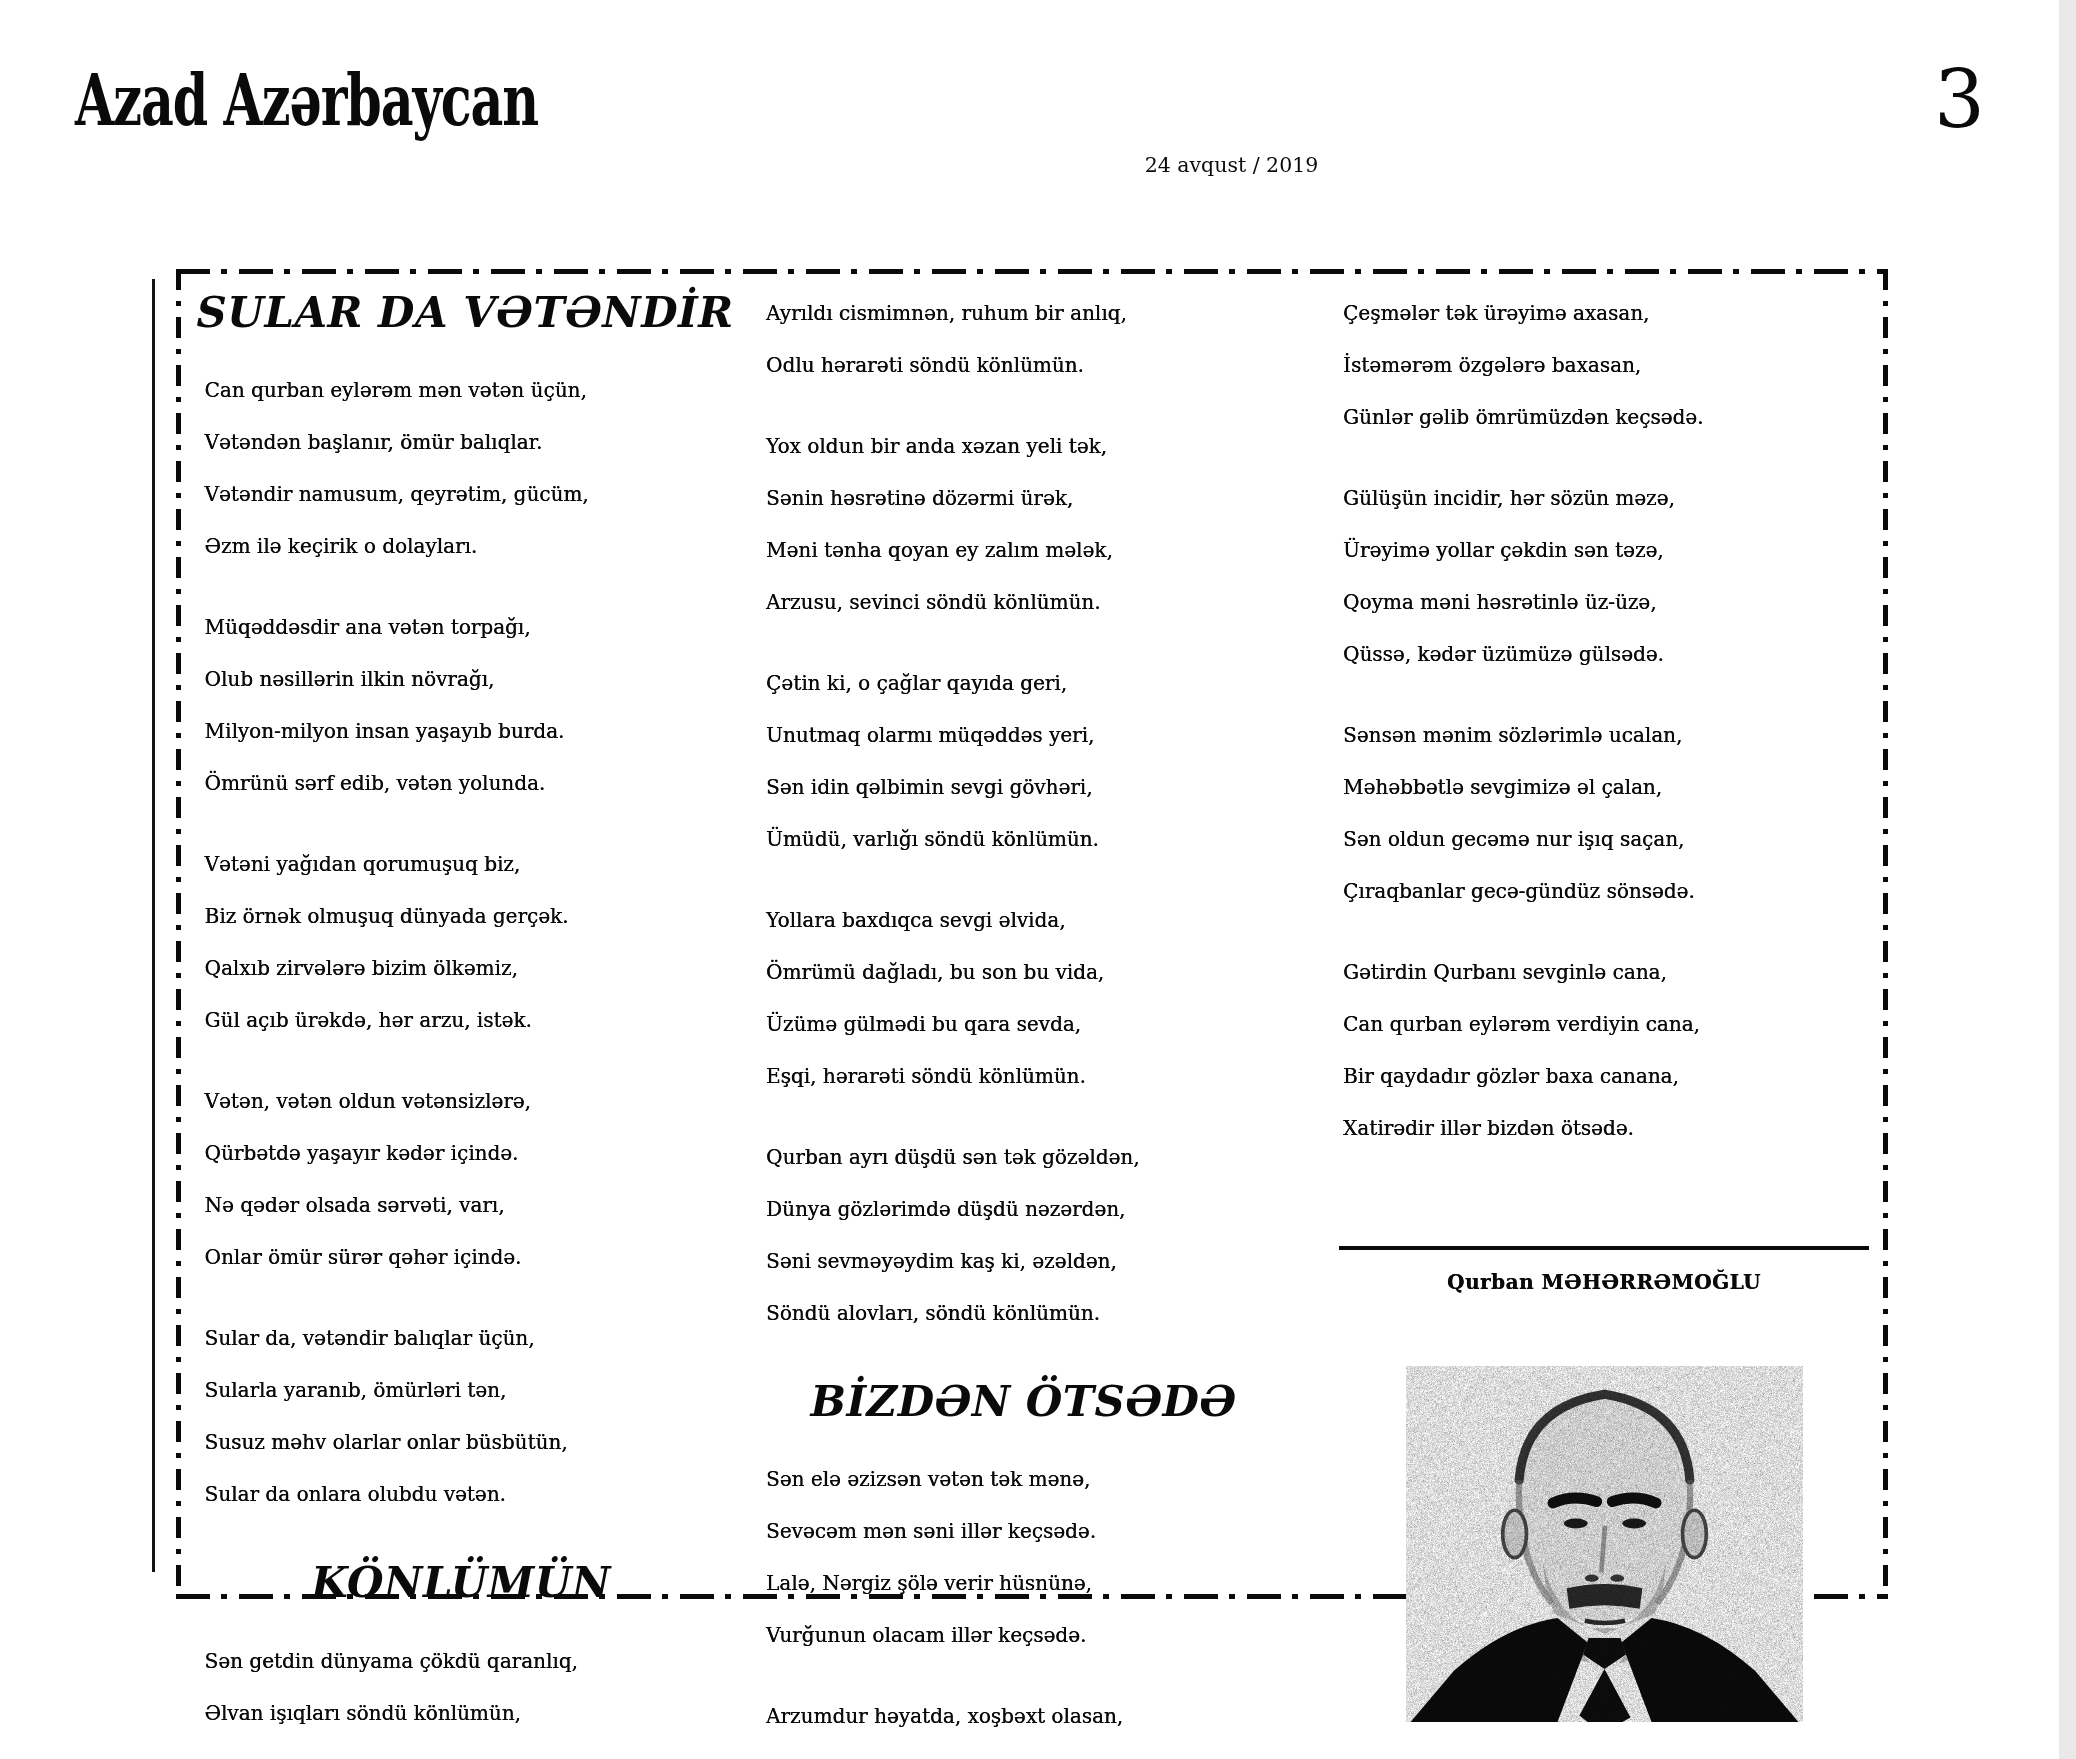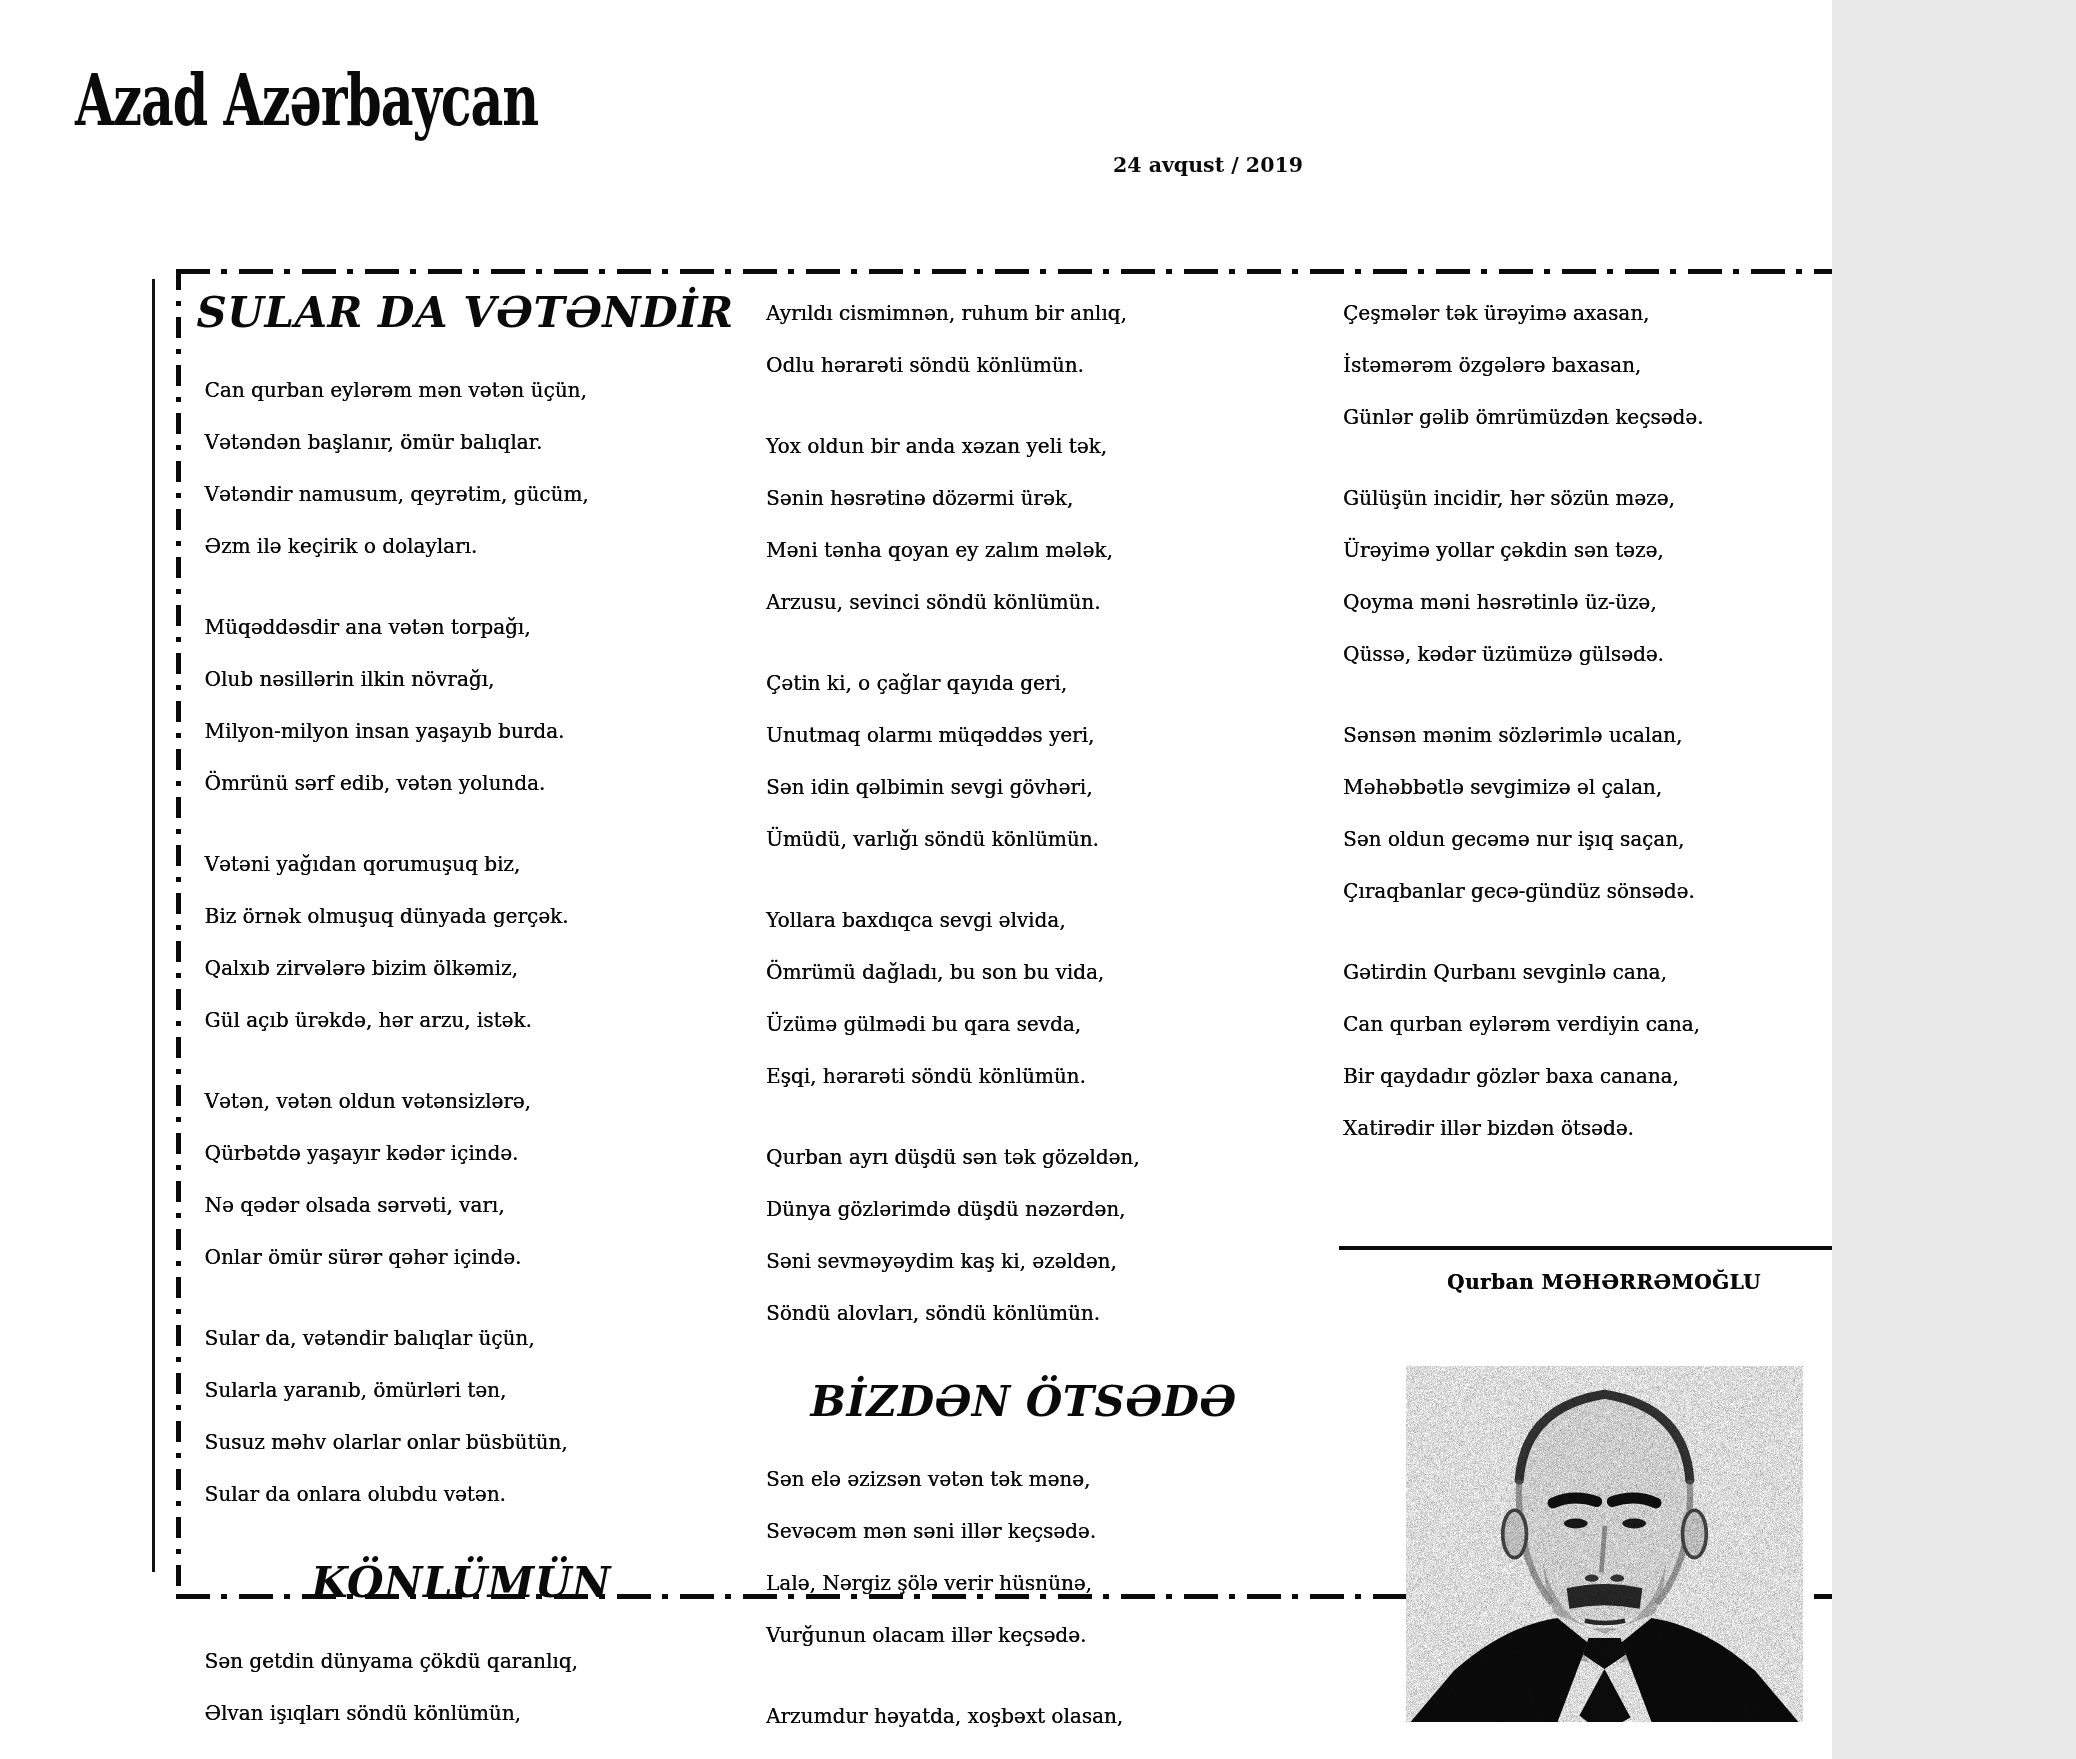--- a/index.html
+++ b/index.html
@@ -1,37 +1,37 @@
 <!DOCTYPE html>
 <html style="font-size:7.3px"><head>
 <meta charset="utf-8">
 <style>
   html,body{margin:0;padding:0;background:#e9e9e9;}
   .page{
     position:relative;
-    width:1832px;height:1759px;
+    width:2059px;height:1759px;
     background:#ffffff;
     overflow:hidden;
     font-family:"DejaVu Serif","Liberation Serif",serif;
     color:#0a0a0a;
   }
   
   .masthead-title{
     position:absolute;left:75px;top:63px;
     font-weight:bold;font-size:65px;line-height:69px;
     letter-spacing:-1.4px;white-space:nowrap;
     transform:scale(0.78,1.08);transform-origin:left top;
   }
   .page-number{
     position:absolute;left:1934px;top:59px;
     font-size:80px;line-height:82px;
   }
   .issue-date{
     position:absolute;left:1113px;top:153px;width:237px;
-    font-weight:bold;font-size:20.5px;line-height:24px;
+    text-align:center;font-weight:normal;font-size:20.5px;line-height:24px;
   }
   
   .side-rule{
     position:absolute;left:152px;top:279px;width:3.2px;height:1293px;
     background:#121212;
   }
   
   .poem-box{
     position:absolute;left:176px;top:269px;width:1712px;height:1330px;
   }

